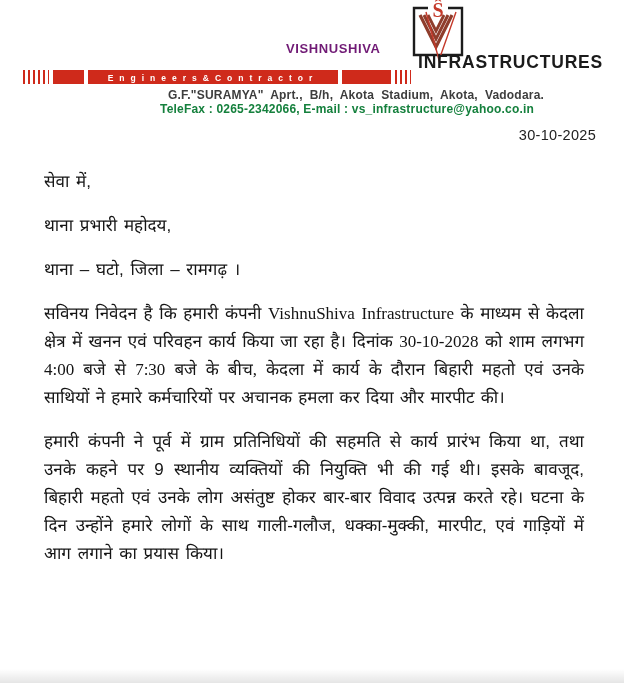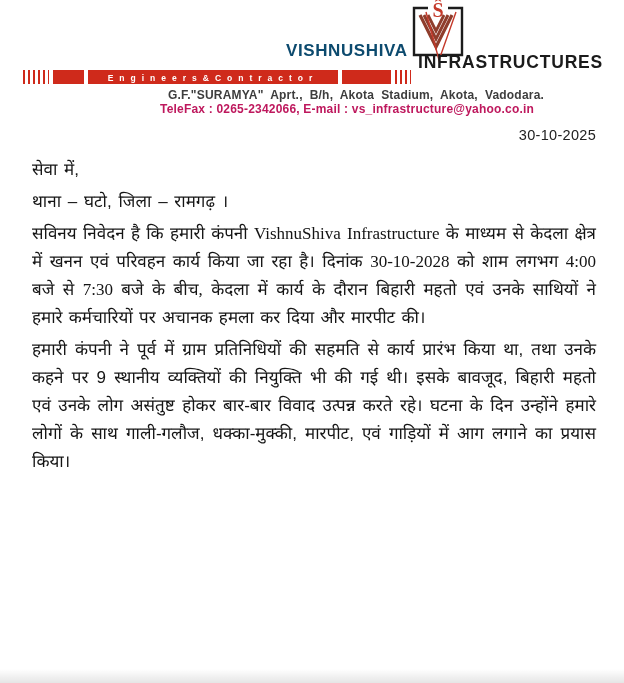--- a/index.html
+++ b/index.html
@@ -3,21 +3,21 @@
 <meta charset="utf-8">
 <style>
   html,body{margin:0;padding:0;background:#ffffff;}
   .page{
     position:relative;width:624px;height:683px;background:#ffffff;overflow:hidden;
     font-family:"Liberation Sans",sans-serif;
   }
   
   .brand1{
     position:absolute;left:286px;top:41px;
-    font-size:17px;font-weight:bold;letter-spacing:.6px;color:#0c4a6e;
+    font-size:13px;font-weight:bold;letter-spacing:.6px;color:#701a75;
     font-family:"Liberation Sans",sans-serif;white-space:nowrap;text-align:center;
   }
   .brand2{
     position:absolute;left:418px;top:52px;
     font-size:17.5px;font-weight:bold;letter-spacing:.8px;color:#1b1b1b;
     font-family:"Liberation Sans",sans-serif;white-space:nowrap;
   }
   .logo{position:absolute;left:409px;top:0px;width:58px;height:62px;}
   .banner{
     position:absolute;left:23px;top:70px;width:392px;height:14px;
@@ -33,35 +33,35 @@
     display:flex;align-items:center;justify-content:center;
     white-space:nowrap;overflow:hidden;padding-top:1px;
   }
   .addr1{
     position:absolute;left:168px;top:88px;
     font-size:12px;font-weight:bold;color:#3d3d3d;letter-spacing:.2px;word-spacing:3.5px;
     white-space:nowrap;
   }
   .addr2{
     position:absolute;left:160px;top:102px;
-    font-size:12px;font-weight:bold;color:#be185d;letter-spacing:.2px;
+    font-size:12px;font-weight:bold;color:#15803d;letter-spacing:.2px;
     white-space:nowrap;
   }
   .date{
     position:absolute;right:28px;top:127px;
     font-size:14.5px;color:#222222;letter-spacing:.3px;text-align:right;
   }
   
   .letter{
     position:absolute;left:28px;right:24px;top:152px;
     font-size:17px;line-height:28px;color:#141414;
     text-align:justify;word-spacing:2px;
     font-family:"Liberation Sans",sans-serif;
   }
-  .letter p{margin:4px;}
+  .letter p{margin:16px;}
   .p-recipient1{margin-top:11px;}
   .p-recipient2{margin-top:10px;}
   .p-subject{margin-top:32px;}
   .p-greeting{margin-top:40px;}
   .p-body1{margin-top:12px;font-family:Liberation Serif, serif;}
   .p-body2{margin-top:4px;}
   .single{text-align:left;}
   
   .bottom-shade{
     position:absolute;left:0;right:0;bottom:0;height:14px;
@@ -101,19 +101,20 @@
     <div class="hatch-r"></div>
   </div>
 
   <div class="addr1">G.F."SURAMYA" Aprt., B/h, Akota Stadium, Akota, Vadodara.</div>
   <div class="addr2">TeleFax : 0265-2342066, E-mail : vs_infrastructure@yahoo.co.in</div>
 
   <div class="date">30-10-2025</div>
 
   <div class="letter">
     <p class="single">सेवा में,</p>
+    <p class="single p-recipient1">थाना प्रभारी महोदय,</p>
     <p class="single p-recipient2">थाना – घटो, जिला – रामगढ़ ।</p>
     <p class="p-body1">सविनय निवेदन है कि हमारी कंपनी VishnuShiva Infrastructure के माध्यम से केदला क्षेत्र में खनन एवं परिवहन कार्य किया जा रहा है। दिनांक 30-10-2028 को शाम लगभग 4:00 बजे से 7:30 बजे के बीच, केदला में कार्य के दौरान बिहारी महतो एवं उनके साथियों ने हमारे कर्मचारियों पर अचानक हमला कर दिया और मारपीट की।</p>
     <p class="p-body2">हमारी कंपनी ने पूर्व में ग्राम प्रतिनिधियों की सहमति से कार्य प्रारंभ किया था, तथा उनके कहने पर 9 स्थानीय व्यक्तियों की नियुक्ति भी की गई थी। इसके बावजूद, बिहारी महतो एवं उनके लोग असंतुष्ट होकर बार-बार विवाद उत्पन्न करते रहे। घटना के दिन उन्होंने हमारे लोगों के साथ गाली-गलौज, धक्का-मुक्की, मारपीट, एवं गाड़ियों में आग लगाने का प्रयास किया।</p>
   </div>
 
   <div class="bottom-shade"></div>
 </div>
 
 </body></html>

